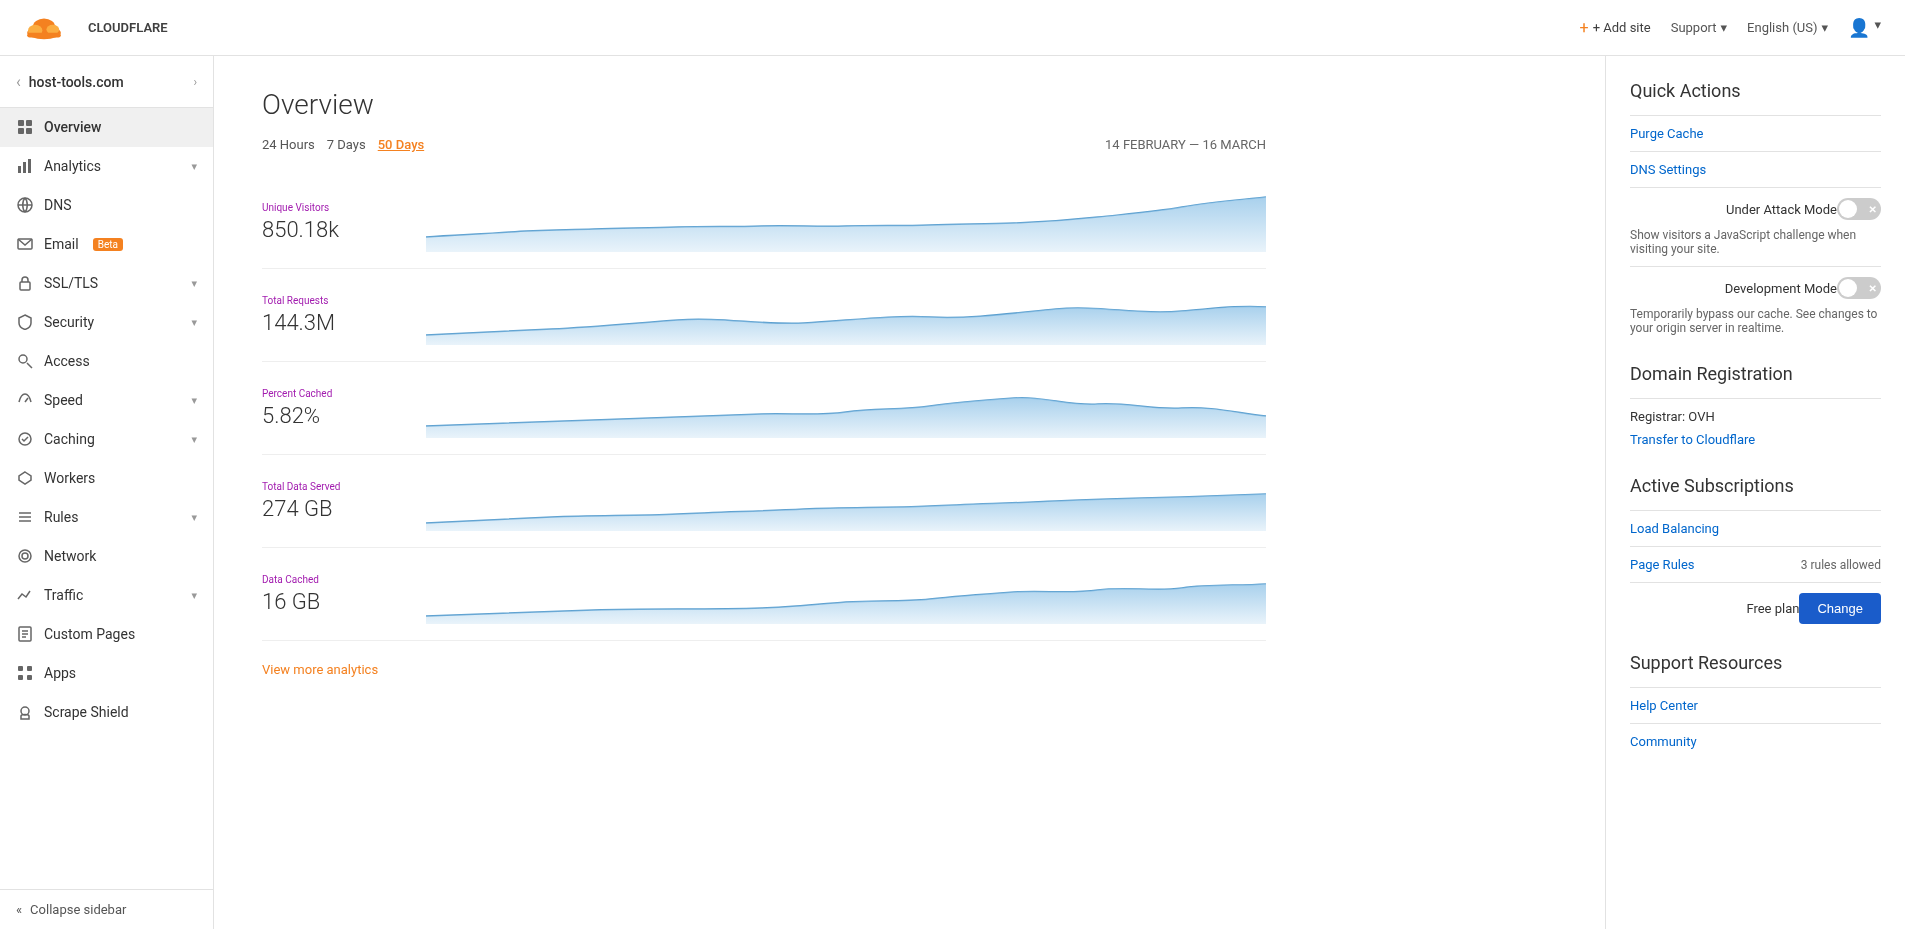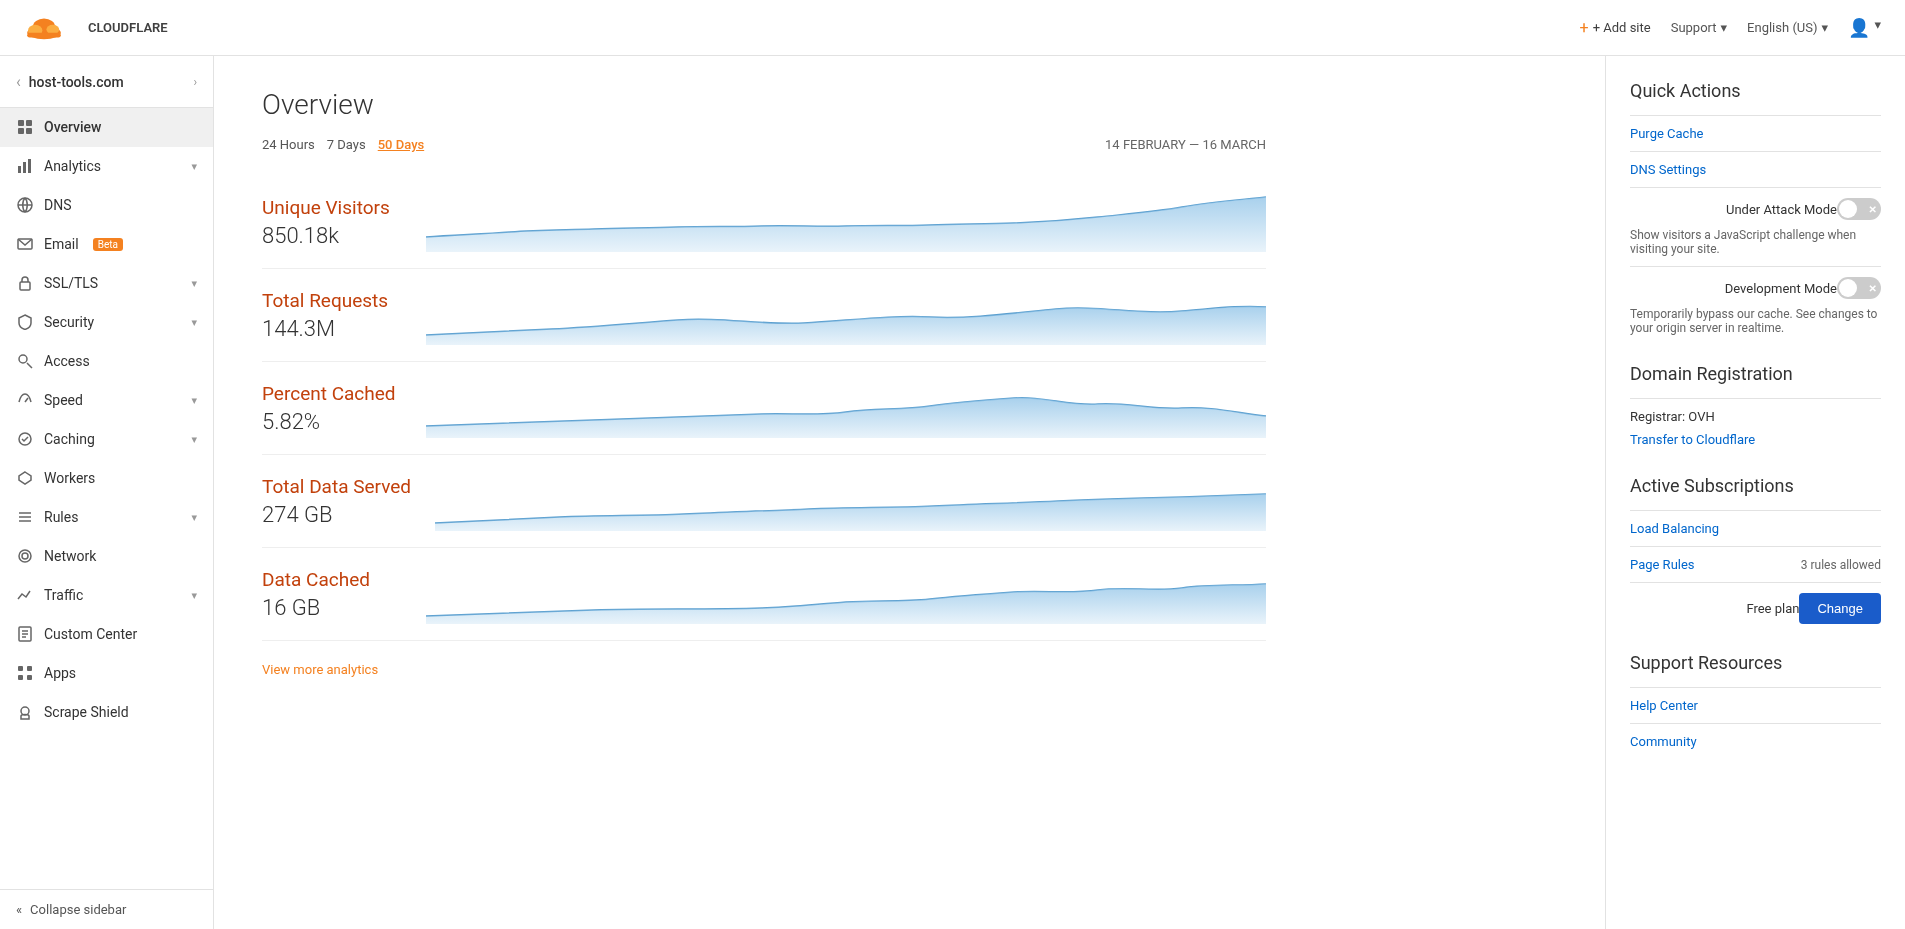--- a/index.html
+++ b/index.html
@@ -63,21 +63,21 @@
     .time-buttons { display: flex; gap: 12px; align-items: center; }
     .time-btn { font-size: 13px; color: #555; cursor: pointer; text-decoration: none; }
     .time-btn.active { color: #f48120; text-decoration: underline; font-weight: 500; }
     .date-range { font-size: 13px; color: #666; }
 
     
     .stat-row {
       display: flex; align-items: center; border-bottom: 1px solid #eee; padding: 16px 0; gap: 24px;
     }
     .stat-info { min-width: 140px; }
-    .stat-label { font-size: 19px; color: #c2410c; margin-bottom: 4px; }
+    .stat-label { font-size: 10px; color: #a21caf; margin-bottom: 4px; }
     .stat-value { font-size: 22px; font-weight: 300; color: #333; }
     .stat-chart { flex: 1; height: 60px; }
 
     .view-more { margin-top: 20px; }
     .view-more a { color: #f48120; text-decoration: none; font-size: 13px; }
 
     
     .right-panel {
       width: 300px; min-width: 300px; padding: 24px 24px;
       border-left: 1px solid #e2e2e2; overflow-y: auto;
@@ -333,21 +333,21 @@
     <div class="sidebar-item">
       <div class="sidebar-item-left">
         <span class="sidebar-item-icon">
           <svg width="16" height="16" viewBox="0 0 16 16" fill="none" stroke="currentColor" stroke-width="1.5">
               <rect x="2" y="1" width="12" height="14" rx="1"></rect>
               <line x1="5" y1="5" x2="11" y2="5"></line>
               <line x1="5" y1="8" x2="11" y2="8"></line>
               <line x1="5" y1="11" x2="9" y2="11"></line>
             </svg>
         </span>
-        <span>Custom Center</span>
+        <span>Custom Pages</span>
       </div>
     </div>
 
     <div class="sidebar-item">
       <div class="sidebar-item-left">
         <span class="sidebar-item-icon">
           <svg width="16" height="16" viewBox="0 0 16 16" fill="currentColor">
               <rect x="1" y="1" width="5" height="5" rx="1"></rect>
               <rect x="10" y="1" width="5" height="5" rx="1"></rect>
               <rect x="1" y="10" width="5" height="5" rx="1"></rect>

